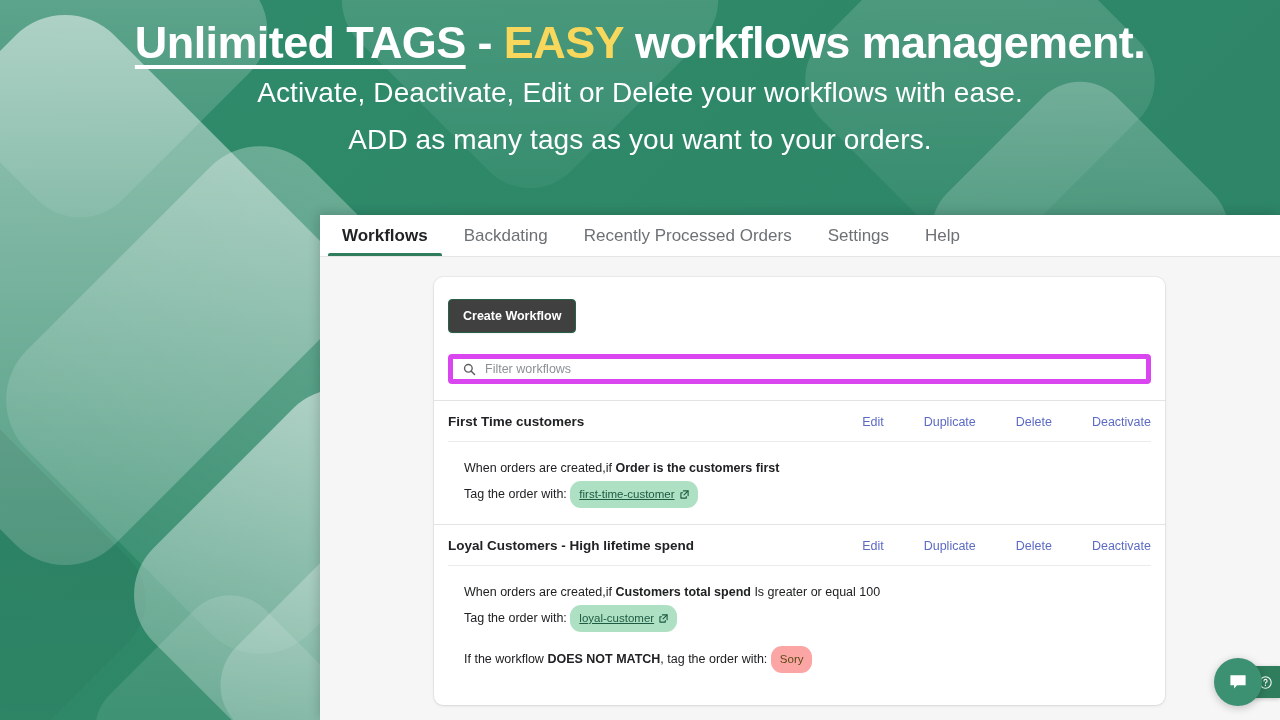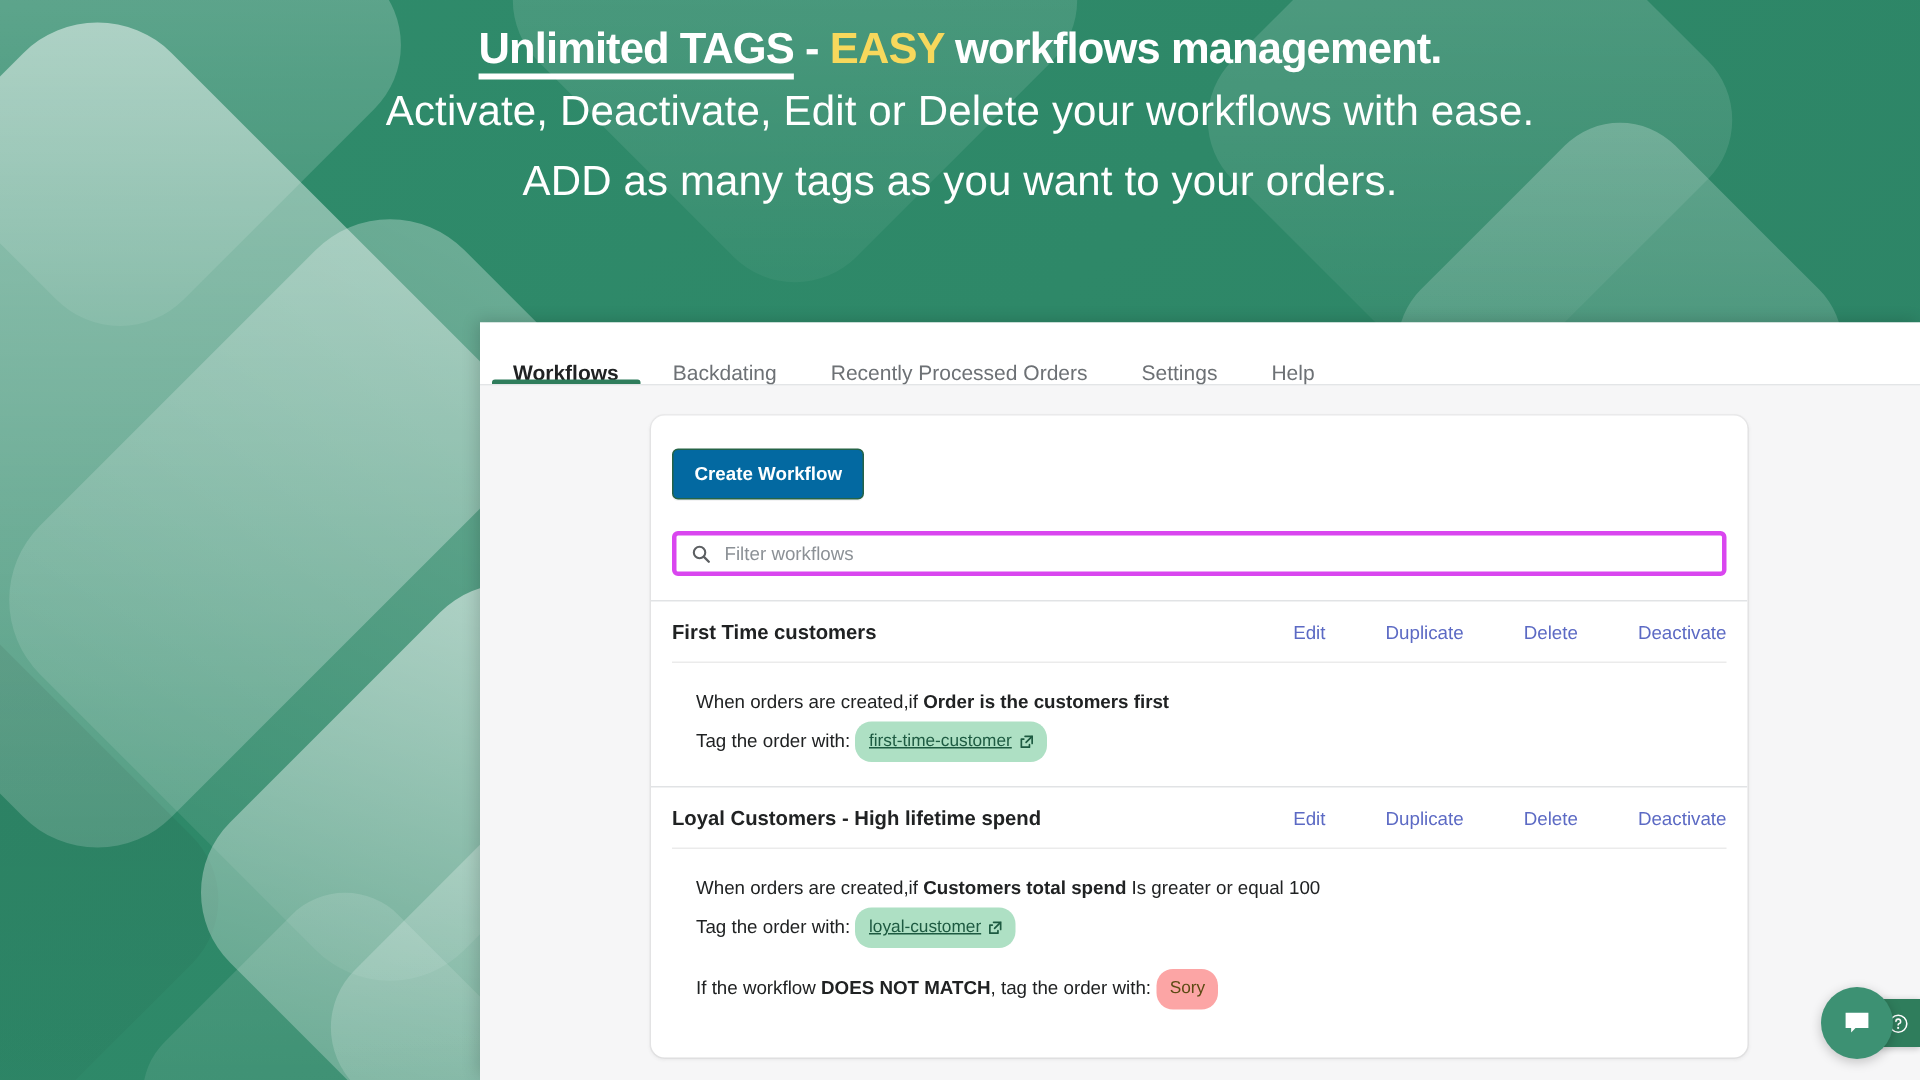--- a/index.html
+++ b/index.html
@@ -42,56 +42,56 @@
             transform:rotate(45deg); border-radius:52px; }
   .chev.i { width:250px; height:250px; left:250px; top:560px;
             background:linear-gradient(135deg, rgba(255,255,255,.30), rgba(255,255,255,.05));
             transform:rotate(45deg); border-radius:54px; }
   .chev.j { width:220px; height:220px; left:120px; top:620px;
             background:linear-gradient(135deg, rgba(255,255,255,.14), rgba(255,255,255,.02));
             transform:rotate(45deg); border-radius:50px; }
 
   
   .hero { position:absolute; left:0; top:0; width:1280px; text-align:center; z-index:5; }
-  .headline { font-size:29px; font-weight:bold; color:#ffffff; letter-spacing:-.6px;
+  .headline { font-size:45px; font-weight:bold; color:#ffffff; letter-spacing:-.6px;
               margin-top:16px; line-height:1.18; white-space:nowrap; }
   .headline .u  { text-decoration:underline; text-underline-offset:7px;
                   text-decoration-thickness:4px; }
   .headline .yl { color:#f7d85c; }
   .subline { font-size:28px; color:#ffffff; line-height:1.68; margin-top:0;
              font-weight:400; letter-spacing:.1px; }
 
   
   .app { position:absolute; left:320px; top:215px; width:960px; height:505px;
          background:#f6f6f7; z-index:6;
          box-shadow:-2px -2px 10px rgba(0,0,0,.16); }
 
   .tabbar { display:flex; align-items:stretch; height:42px; background:#ffffff;
             border-bottom:1px solid #e3e5e7; padding-left:4px; }
-  .tab { display:flex; align-items:flex-end; padding:0 18px; font-size:14px;
+  .tab { display:flex; align-items:center; padding:0 18px; font-size:17px;
          color:#6d7175; position:relative; cursor:pointer; }
   .tab.active { color:#202223; font-weight:600; }
   .tab.active::after { content:""; position:absolute; left:4px; right:4px; bottom:0;
                        height:3px; background:#2f7d5c; border-radius:2px 2px 0 0; }
 
   
   .card { position:absolute; left:114px; top:62px; width:731px; height:428px;
           background:#ffffff; border-radius:9px;
           box-shadow:0 0 0 1px rgba(63,63,68,.05), 0 1px 3px rgba(63,63,68,.12);
           overflow:hidden; }
 
   .card-top { padding:22px 14px 16px 14px; }
-  .btn-create { display:inline-block; background:#0369a1; color:#ffffff;
+  .btn-create { display:inline-block; background:#404040; color:#ffffff;
                 font-size:12.5px; font-weight:600; padding:9px 14px;
                 border:1px solid #256346; border-radius:4px; cursor:pointer;
                 box-shadow:0 1px 0 rgba(22,29,37,.05); }
 
   .search-wrap { margin-top:21px; position:relative; }
   .search-box { display:flex; align-items:center; height:30px;
-                border:3px solid #d946ef; border-radius:4px; background:#ffffff;
+                border:5px solid #d946ef; border-radius:4px; background:#ffffff;
                 padding:0 10px; }
   .search-box svg { flex:0 0 auto; margin-right:9px; }
   .search-input { flex:1; border:none; outline:none; font-size:12.5px;
                   color:#202223; font-family:"Liberation Sans", sans-serif;
                   background:transparent; }
   .search-input::placeholder { color:#8c9196; }
 
   .row-div { height:1px; background:#e1e3e5; }
 
   

